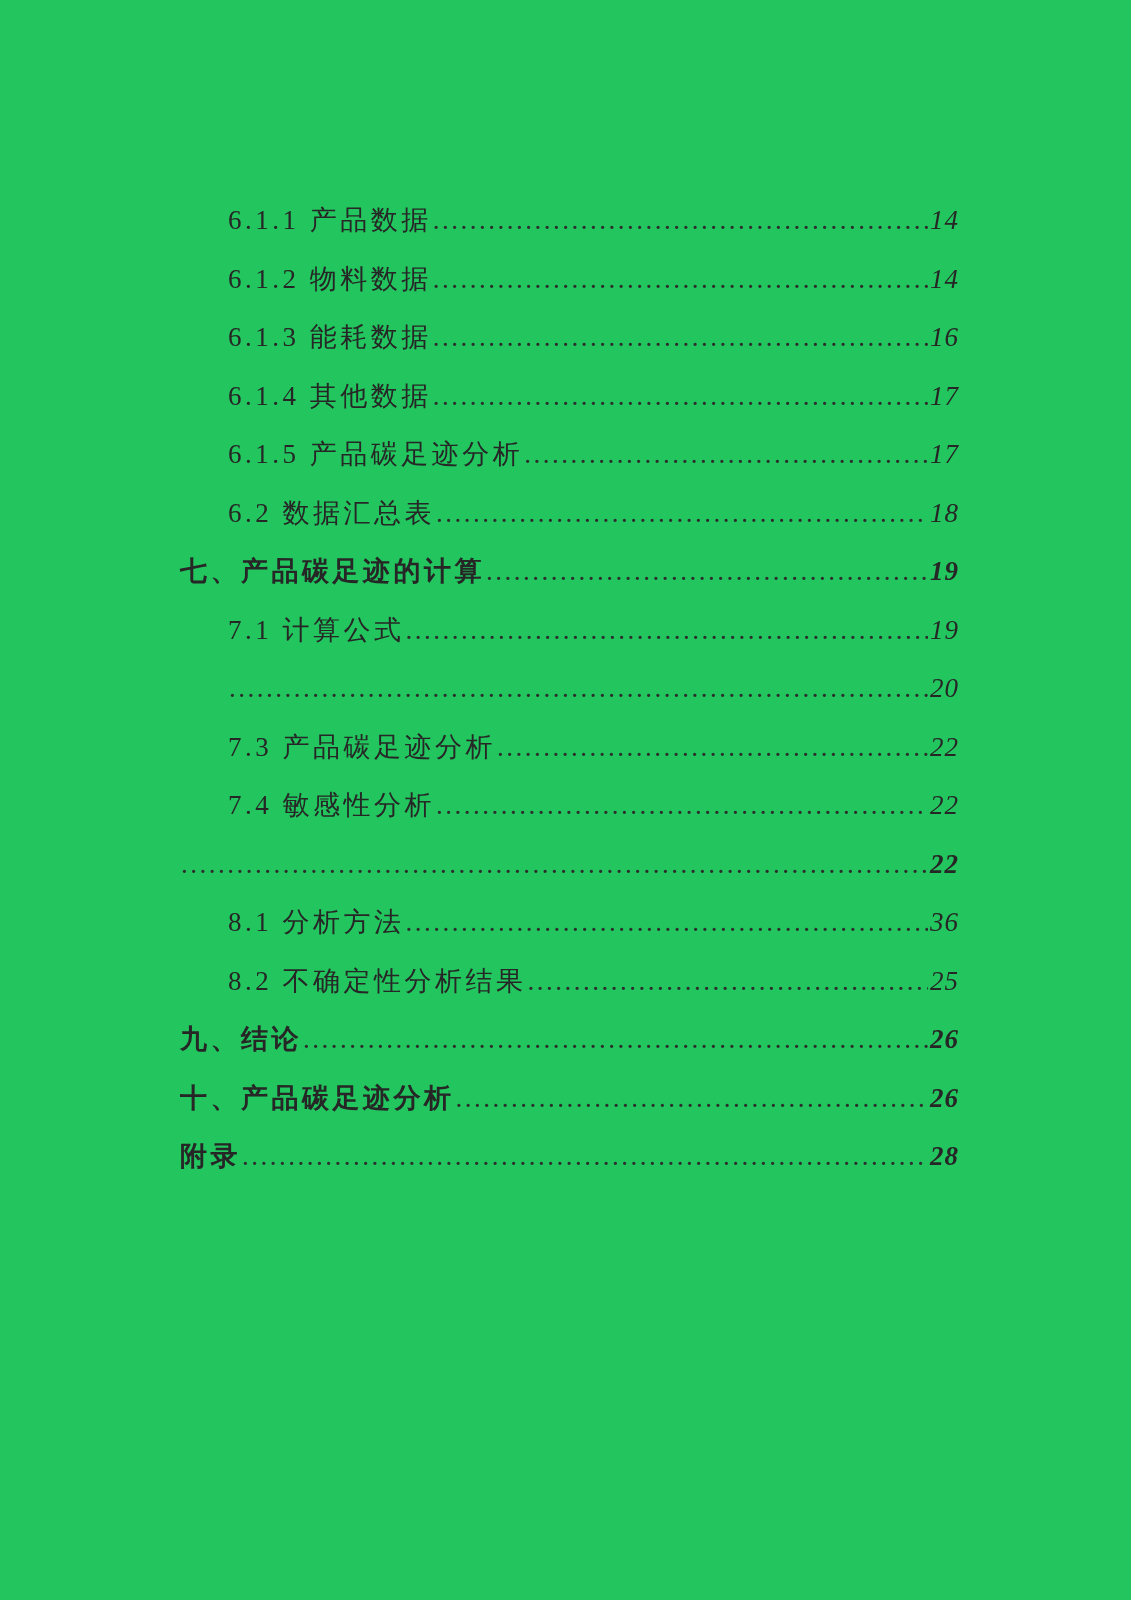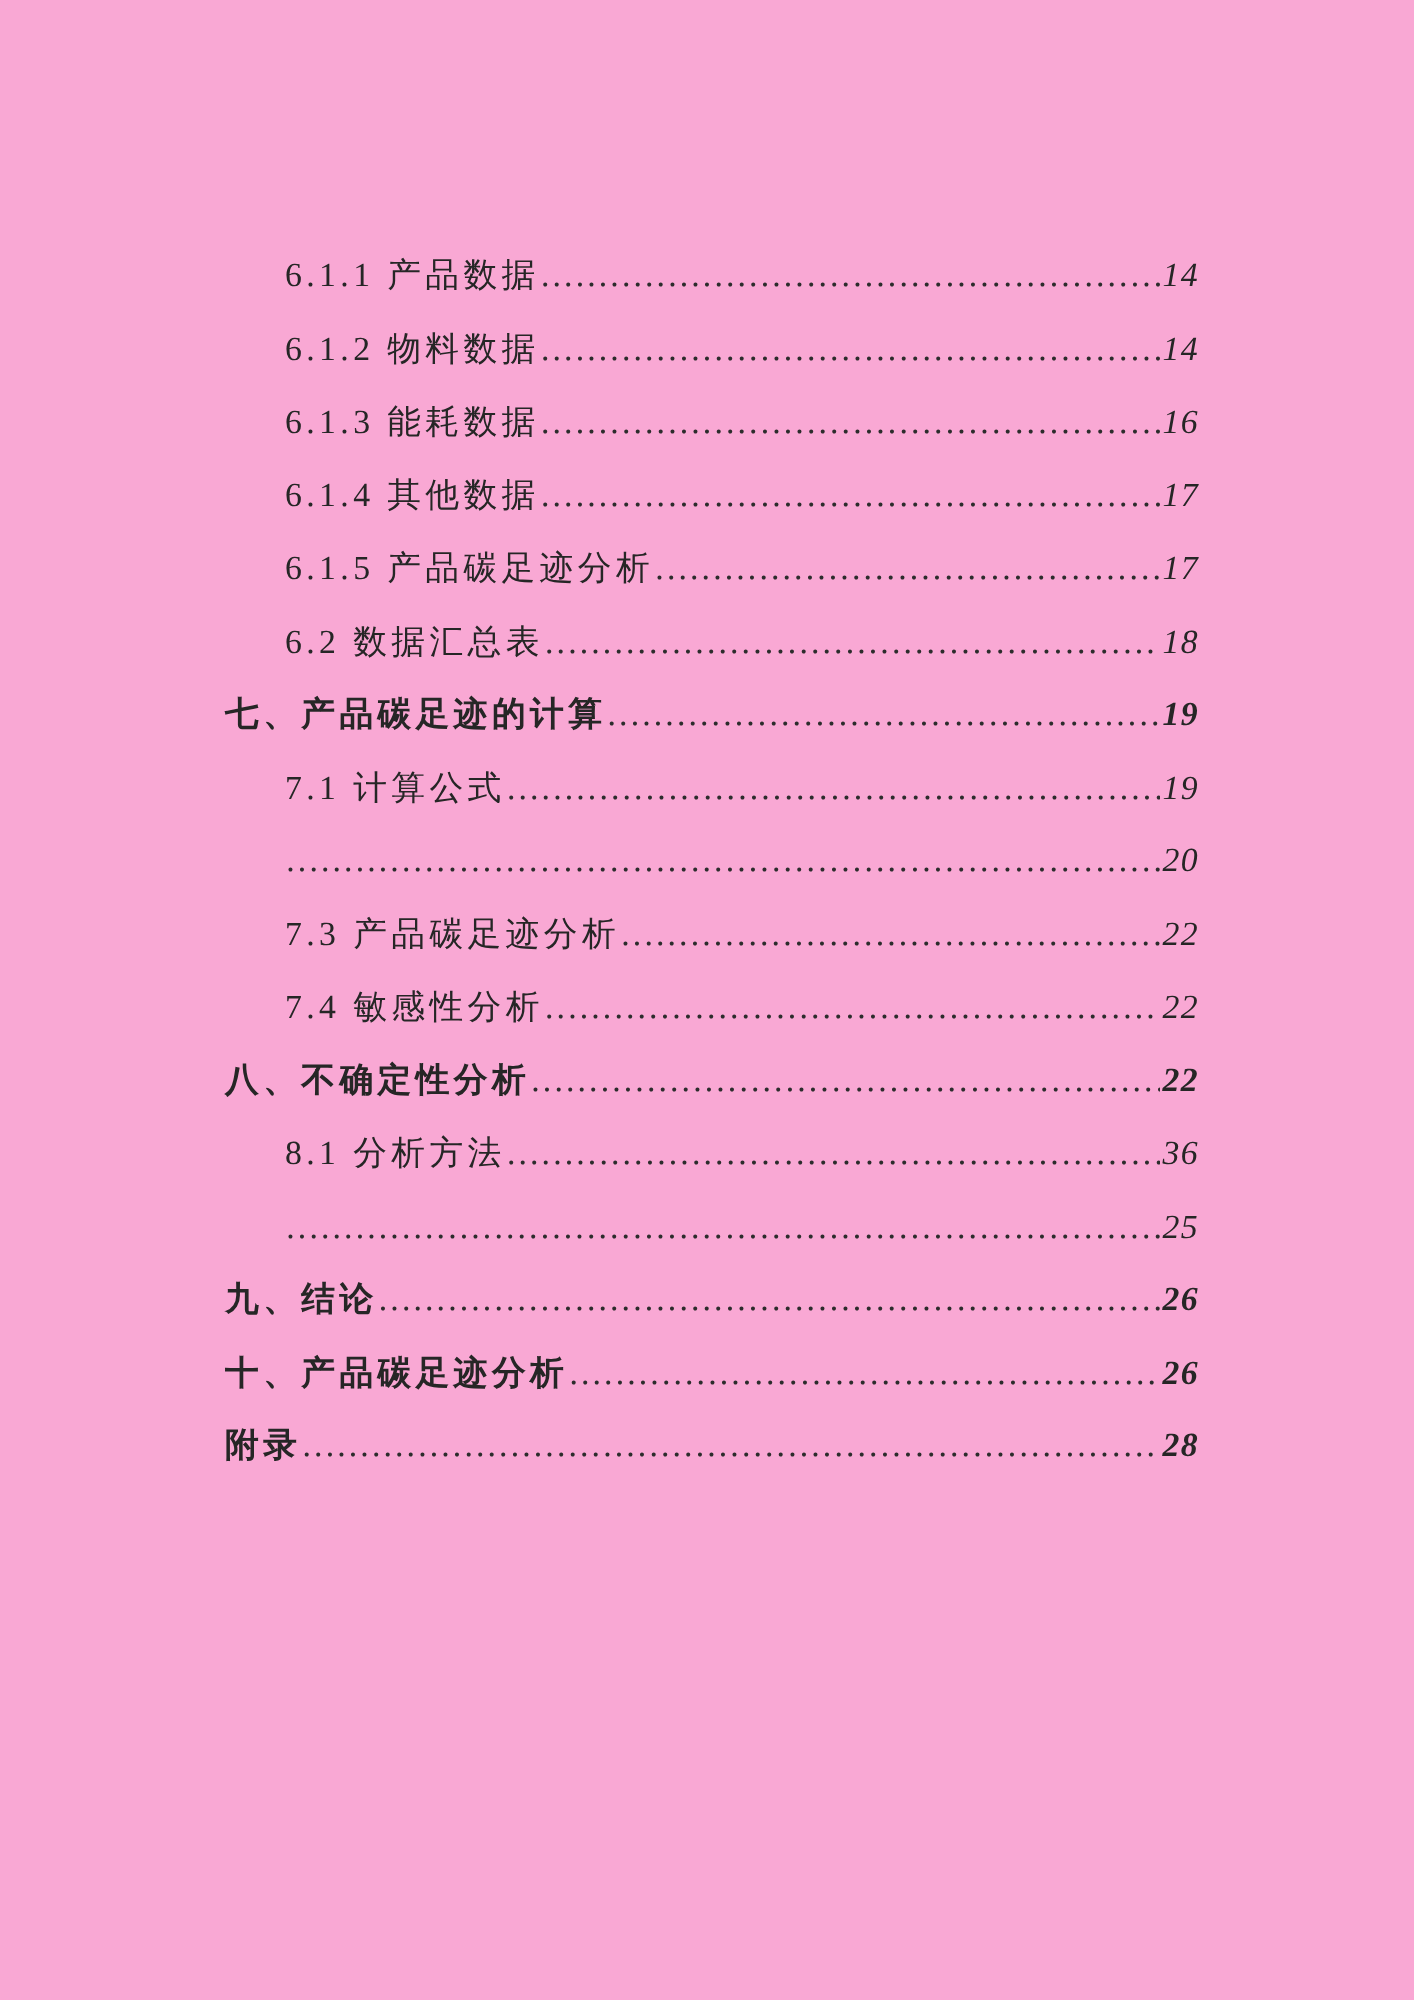--- a/index.html
+++ b/index.html
@@ -4,21 +4,21 @@
 <style>
   html, body {
     margin: 0;
     padding: 0;
     background: #ffffff;
   }
   .page {
     position: relative;
     width: 1131px;
     height: 1600px;
-    background: #f9a8d4;
+    background: #22c55e;
     overflow: hidden;
     font-family: "Liberation Serif", "DejaVu Serif", serif;
     color: #262626;
   }
   .toc {
     position: absolute;
     top: 191px;
     left: 180px;
     right: 172px;
   }
@@ -122,32 +122,32 @@
       <span class="toc-page">22</span>
     </div>
 
     <div class="toc-row lvl2">
       <span class="toc-label">7.4 敏感性分析</span>
       <span class="toc-dots">................................................................................................................................................................</span>
       <span class="toc-page">22</span>
     </div>
 
     <div class="toc-row lvl1 bold">
-      <span class="toc-label">八、不确定性分析</span>
       <span class="toc-dots">................................................................................................................................................................</span>
       <span class="toc-page">22</span>
     </div>
 
     <div class="toc-row lvl2">
       <span class="toc-label">8.1 分析方法</span>
       <span class="toc-dots">................................................................................................................................................................</span>
       <span class="toc-page">36</span>
     </div>
 
     <div class="toc-row lvl2">
+      <span class="toc-label">8.2 不确定性分析结果</span>
       <span class="toc-dots">................................................................................................................................................................</span>
       <span class="toc-page">25</span>
     </div>
 
     <div class="toc-row lvl1 bold">
       <span class="toc-label">九、结论</span>
       <span class="toc-dots">................................................................................................................................................................</span>
       <span class="toc-page">26</span>
     </div>
 

